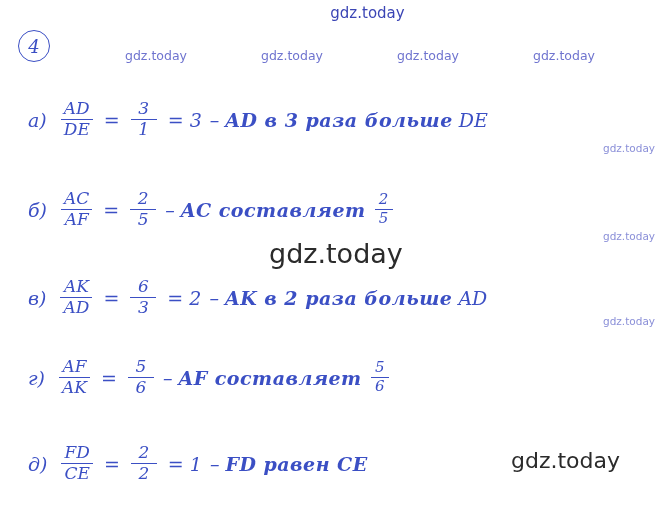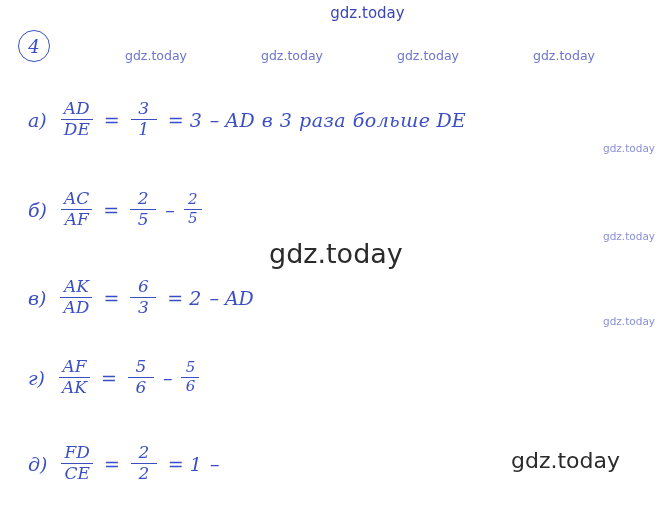--- a/index.html
+++ b/index.html
@@ -112,20 +112,21 @@
     min-width: 18px;
   }
   .op {
     margin: 0 5px;
   }
   .txt {
     margin: 0 3px;
   }
   .wide {
     letter-spacing: 0.5px;
+    font-weight: bold;
   }
 </style>
 </head>
 <body>
 
 <div class="wm wm-top">gdz.today</div>
 
 <div class="wm wm-row" style="left:88px;">gdz.today</div>
 <div class="wm wm-row" style="left:224px;">gdz.today</div>
 <div class="wm wm-row" style="left:360px;">gdz.today</div>
@@ -166,20 +167,21 @@
     <span class="bar"></span>
     <span class="den">AF</span>
   </span>
   <span class="op">=</span>
   <span class="frac">
     <span class="num">2</span>
     <span class="bar"></span>
     <span class="den">5</span>
   </span>
   <span class="txt">–</span>
+  <span class="txt wide">AC составляет</span>
   <span class="frac small">
     <span class="num">2</span>
     <span class="bar"></span>
     <span class="den">5</span>
   </span>
 </div>
 
 <div class="line" style="top:278px;">
   <span class="label">в)</span>
   <span class="frac">
@@ -188,37 +190,39 @@
     <span class="den">AD</span>
   </span>
   <span class="op">=</span>
   <span class="frac">
     <span class="num">6</span>
     <span class="bar"></span>
     <span class="den">3</span>
   </span>
   <span class="op">= 2</span>
   <span class="txt">–</span>
+  <span class="txt wide">AK в 2 раза больше</span>
   <span class="txt">AD</span>
 </div>
 
 <div class="line" style="top:358px;">
   <span class="label">г)</span>
   <span class="frac">
     <span class="num">AF</span>
     <span class="bar"></span>
     <span class="den">AK</span>
   </span>
   <span class="op">=</span>
   <span class="frac">
     <span class="num">5</span>
     <span class="bar"></span>
     <span class="den">6</span>
   </span>
   <span class="txt">–</span>
+  <span class="txt wide">AF составляет</span>
   <span class="frac small">
     <span class="num">5</span>
     <span class="bar"></span>
     <span class="den">6</span>
   </span>
 </div>
 
 <div class="line" style="top:444px;">
   <span class="label">д)</span>
   <span class="frac">
@@ -227,13 +231,14 @@
     <span class="den">CE</span>
   </span>
   <span class="op">=</span>
   <span class="frac">
     <span class="num">2</span>
     <span class="bar"></span>
     <span class="den">2</span>
   </span>
   <span class="op">= 1</span>
   <span class="txt">–</span>
+  <span class="txt wide">FD равен CE</span>
 </div>
 
 </body></html>

